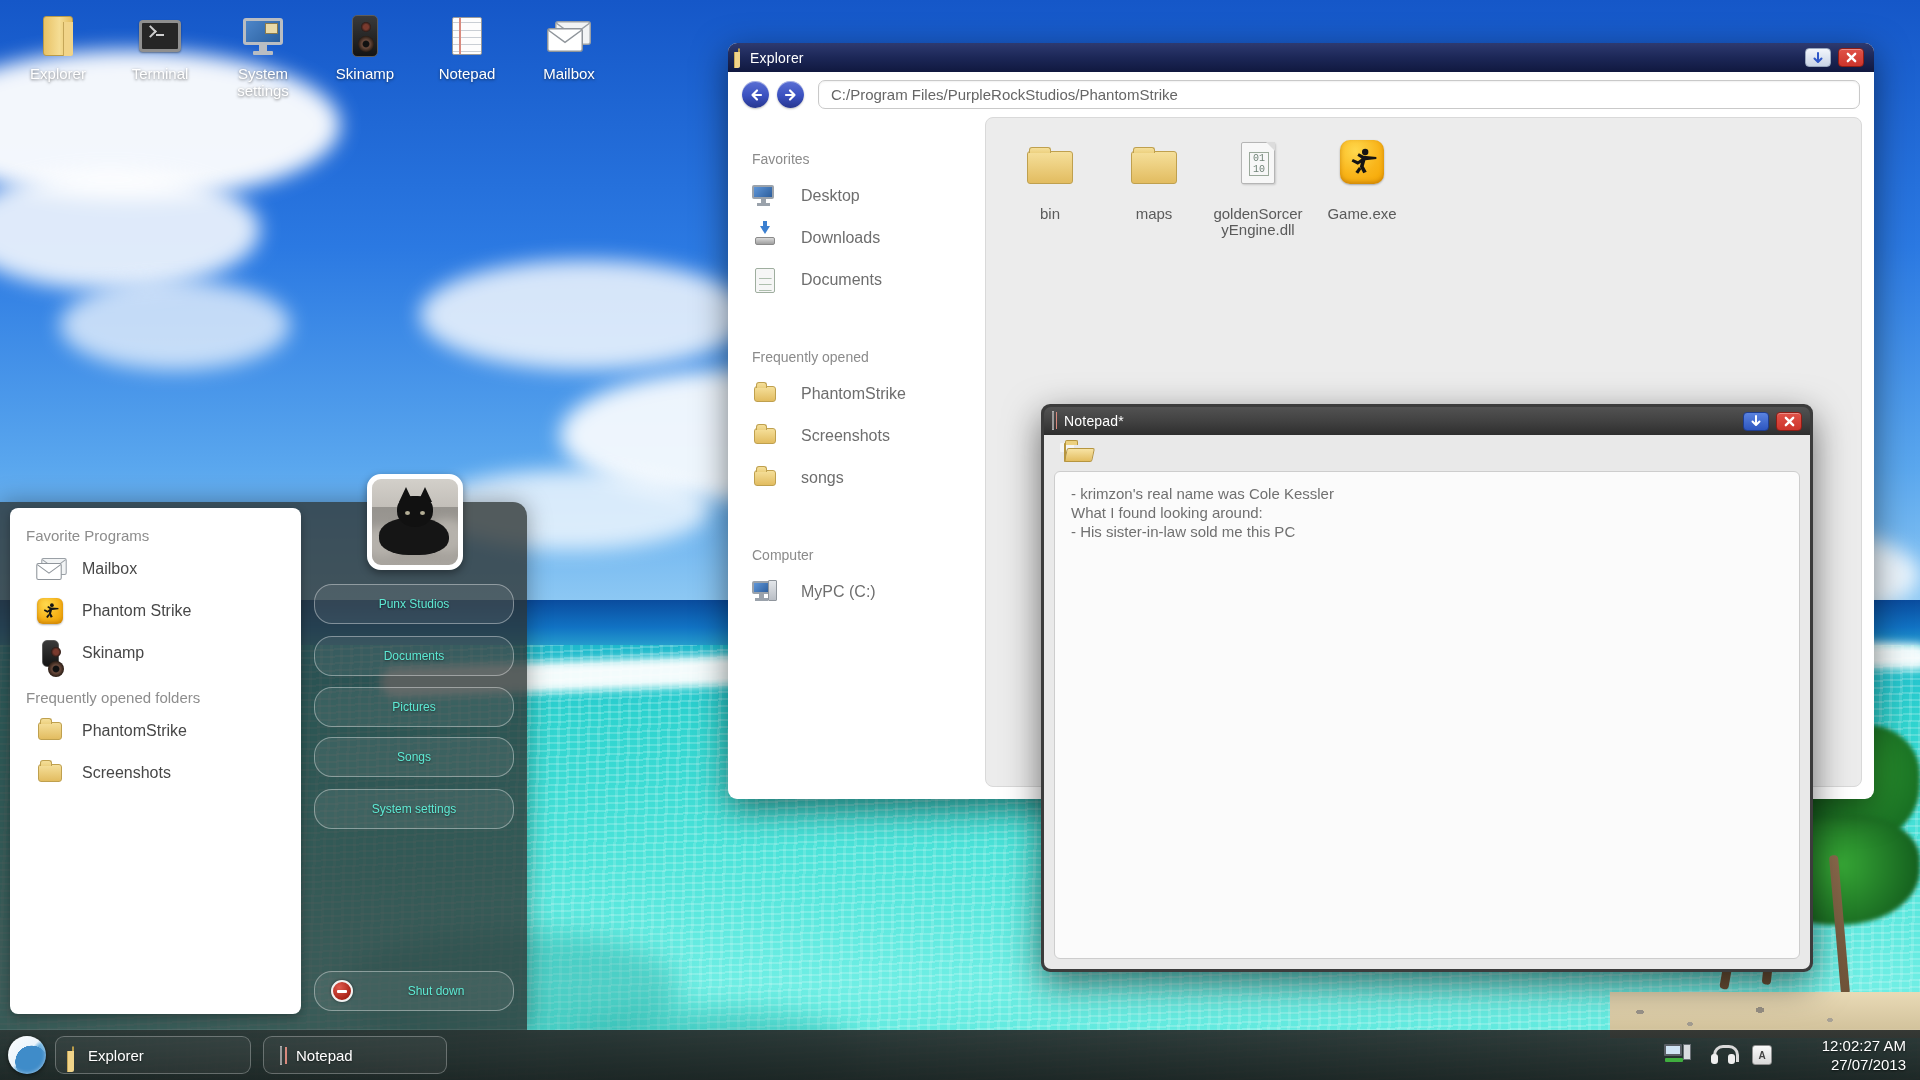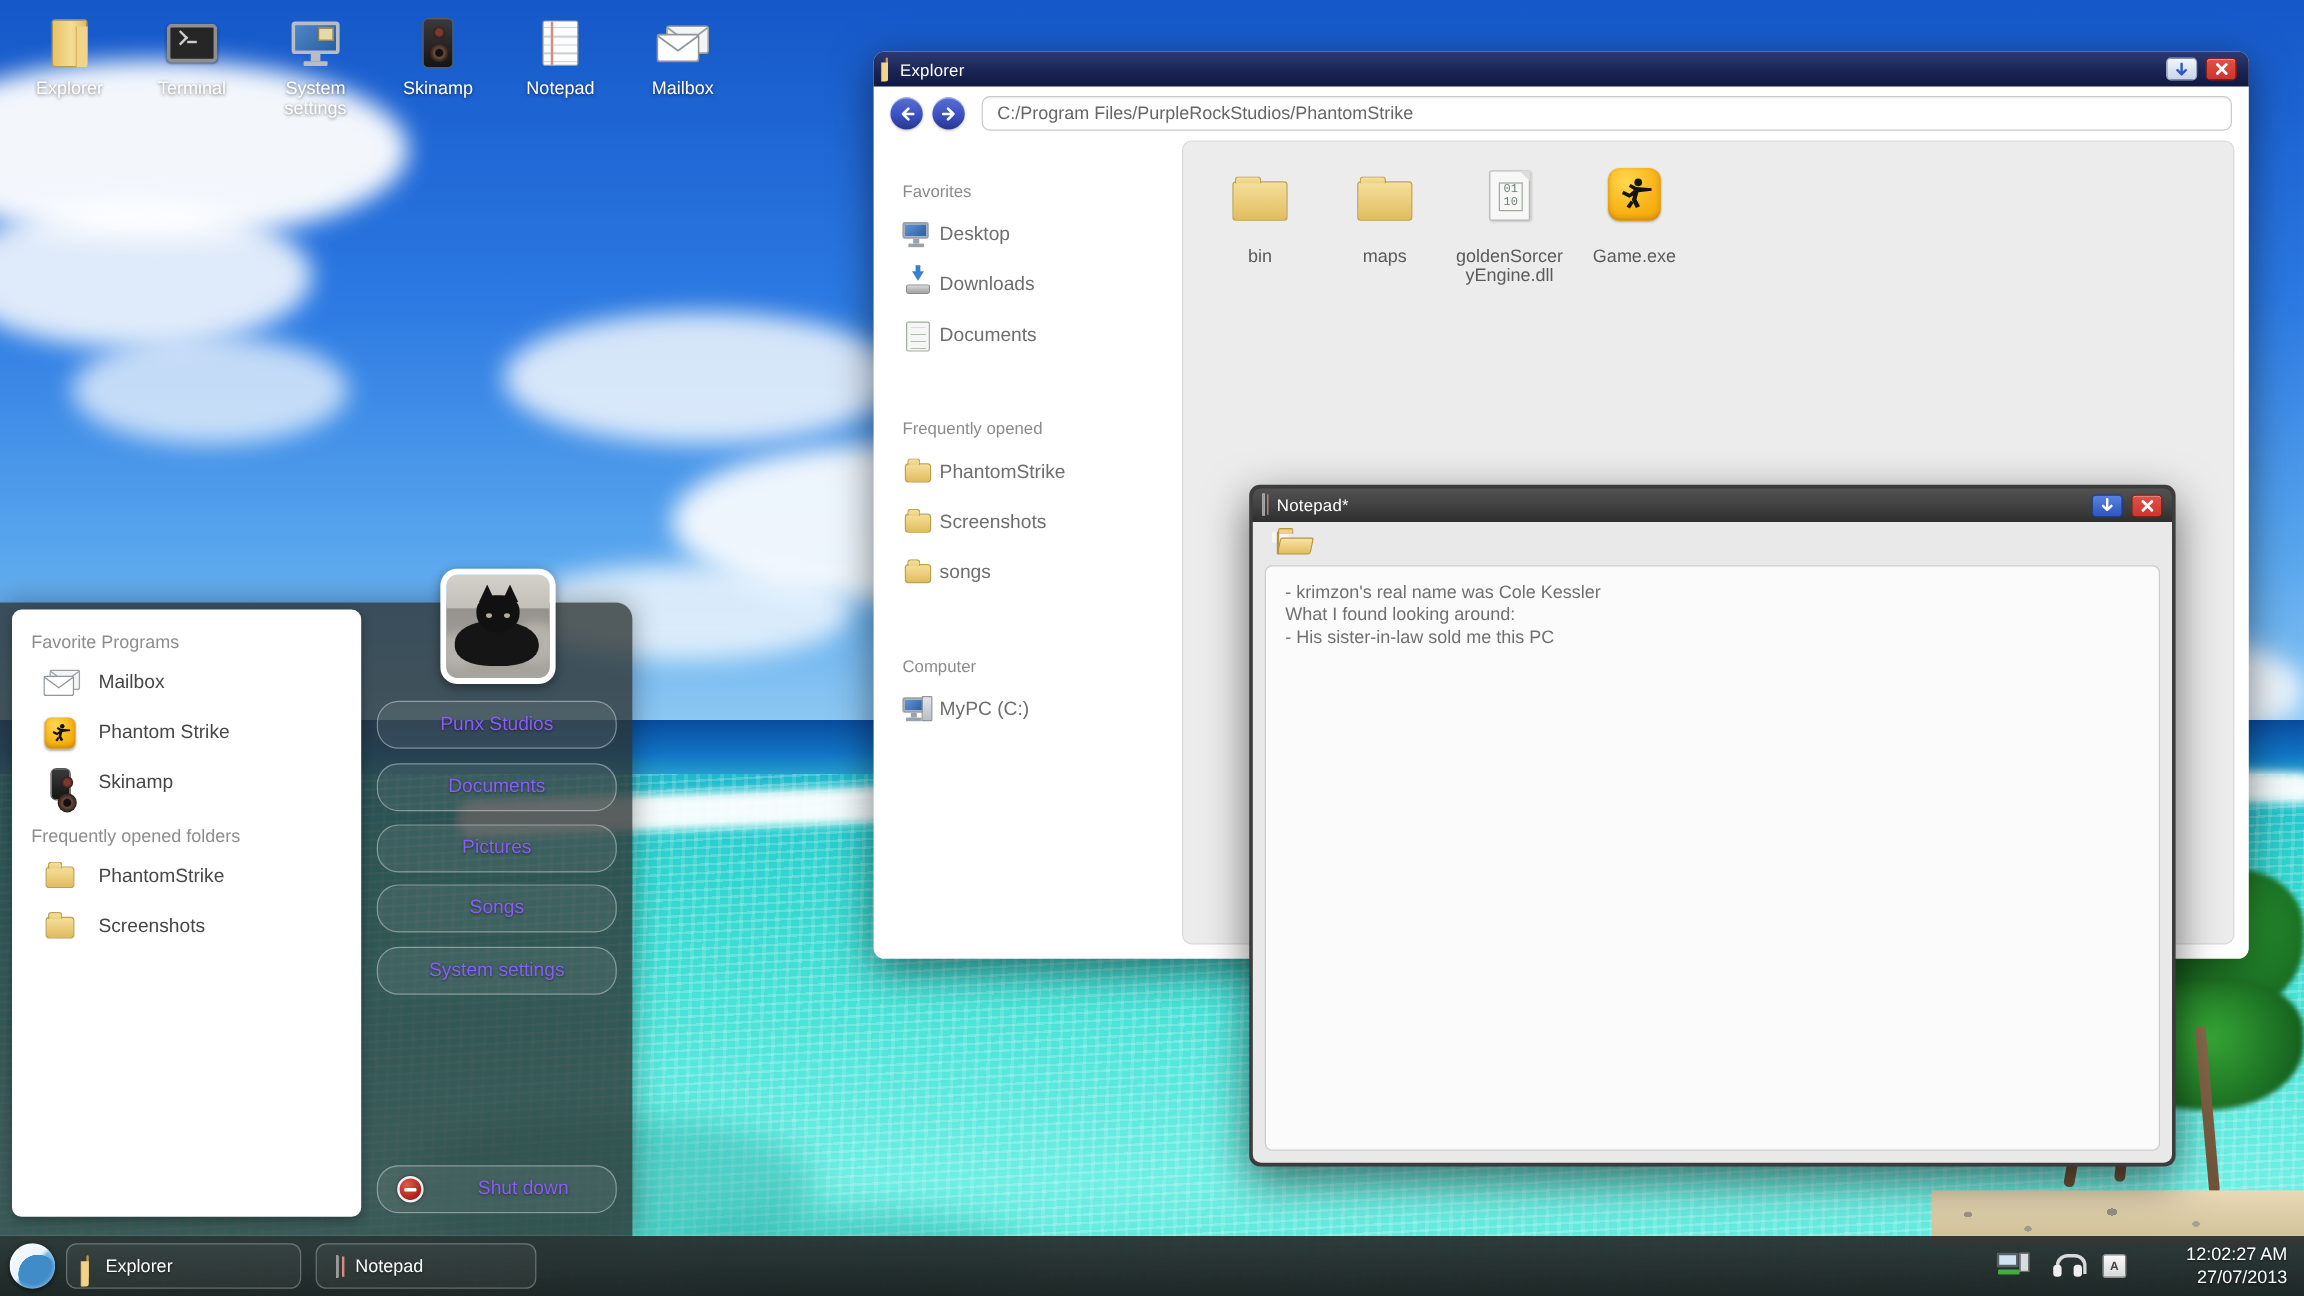--- a/index.html
+++ b/index.html
@@ -137,21 +137,21 @@
   .win-explorer{position:absolute;left:728px;top:43px;width:1146px;height:756px;background:#fff;border-radius:9px;box-shadow:0 10px 34px rgba(0,0,0,.5)}
   .ex-titlebar{position:absolute;left:0;top:0;right:0;height:29px;border-radius:9px 9px 0 0;background:linear-gradient(180deg,#2e3a70 0%,var(--titlebar-navy) 50%,#10183f 100%);display:flex;align-items:center;padding:0 10px;gap:10px}
   .win-title{color:#fff;font-size:14px;letter-spacing:.2px}
   .win-controls{margin-left:auto;display:flex;gap:7px;align-items:center}
   .ex-toolbar{position:absolute;left:0;top:29px;right:0;height:45px;display:flex;align-items:center;padding:0 14px;gap:8px}
   .nav-circle{width:27px;height:27px;border-radius:50%;background:linear-gradient(180deg,#5a6fd4,var(--nav-blue) 55%,#27368f);box-shadow:inset 0 1px 0 rgba(255,255,255,.45),0 1px 2px rgba(0,0,0,.25);display:flex;align-items:center;justify-content:center;cursor:pointer}
   .addressbar{flex:1;height:29px;margin-left:6px;background:#fff;border:1px solid #c9c9c9;border-radius:7px;display:flex;align-items:center;padding:0 12px;font-size:15px;color:#666;box-shadow:inset 0 1px 2px rgba(0,0,0,.06)}
   .ex-content{position:absolute;left:0;top:74px;right:0;bottom:0}
   .side{position:absolute;left:0;top:0;width:257px;bottom:12px;padding:10px 0 0 24px}
   .side-h{font-size:14px;color:#8b8b8b;margin:24px 0 8px}
-  .side-item{display:flex;align-items:center;gap:5px;height:42px;color:#6e6e6e;font-size:16px;cursor:pointer}
+  .side-item{display:flex;align-items:center;gap:23px;height:42px;color:#6e6e6e;font-size:16px;cursor:pointer}
   .side-item .iw{width:26px;display:flex;justify-content:center}
   .side-gap{height:24px}
   .files{position:absolute;left:257px;top:0;right:12px;bottom:12px;background:#ececec;border:1px solid #d9d9d9;border-radius:8px;padding:18px 0 0 12px;display:flex;align-items:flex-start}
   .file{width:104px;display:flex;flex-direction:column;align-items:center;gap:22px;cursor:pointer}
   .file .fl{font-size:15px;color:#5a5a5a;text-align:center;line-height:16px;word-break:break-all;padding:0 4px}
   .file .fw{height:48px;display:flex;align-items:flex-end;justify-content:center}
 
   
   .win-notepad{position:absolute;left:1041px;top:404px;width:772px;height:568px;background:#3c3c3c;border-radius:9px;box-shadow:0 12px 36px rgba(0,0,0,.55);padding:3px}
   .np-titlebar{height:28px;border-radius:7px 7px 0 0;background:linear-gradient(180deg,#525252 0%,var(--titlebar-gray) 55%,#2e2e2e 100%);display:flex;align-items:center;padding:0 8px;gap:10px}
@@ -166,21 +166,21 @@
   .sm-h{padding-left:16px;font-size:15px;color:#8d8d8d;height:26px;display:flex;align-items:center}
   .sm-item{display:flex;align-items:center;gap:18px;height:42px;padding-left:26px;font-size:16px;color:#474747;cursor:pointer}
   .sm-item .iw{width:28px;display:flex;justify-content:center}
   .sm-gap{height:10px}
   .avatar{position:absolute;left:367px;top:474px;width:96px;height:96px;border:5px solid #fff;border-radius:14px;overflow:hidden;background:linear-gradient(180deg,#d3d0ca 0%,#c3bfb9 32%,#96938e 33%,#a8a49e 100%);box-shadow:0 3px 9px rgba(0,0,0,.4);cursor:pointer}
   .fold{position:absolute;background:#b5b1ab;border-radius:50%;filter:blur(4px)}
   .cat-body{position:absolute;left:7px;top:38px;width:70px;height:38px;background:#151515;border-radius:48% 52% 42% 42%}
   .cat-head{position:absolute;left:25px;top:17px;width:36px;height:31px;background:#111;border-radius:42% 42% 50% 50%}
   .cat-ear{position:absolute;top:8px;width:14px;height:15px;background:#111;clip-path:polygon(50% 0,0 100%,100% 100%)}
   .cat-eye{position:absolute;top:32px;width:5px;height:4px;background:#b4ae96;border-radius:50%}
-  .sm-btn{position:absolute;left:314px;width:200px;height:40px;border:1px solid rgba(255,255,255,.38);border-radius:18px;background:rgba(255,255,255,.07);display:flex;align-items:center;justify-content:center;color:#8b5cf6;font-size:16px;text-shadow:0 1px 2px rgba(0,0,0,.5);cursor:pointer}
+  .sm-btn{position:absolute;left:314px;width:200px;height:40px;border:1px solid rgba(255,255,255,.38);border-radius:18px;background:rgba(255,255,255,.07);display:flex;align-items:center;justify-content:center;color:#5eead4;font-size:12px;text-shadow:0 1px 2px rgba(0,0,0,.5);cursor:pointer}
   .sm-shutdown{justify-content:flex-start;padding-left:16px;gap:18px}
   .sm-shutdown .lbl{flex:1;text-align:center;padding-right:12px}
 
   
   .taskbar{position:absolute;left:0;top:1030px;width:100%;height:50px;background:linear-gradient(180deg,rgba(40,45,44,.92),rgba(26,30,29,.95));box-shadow:0 -1px 0 rgba(255,255,255,.08)}
   .startbtn{position:absolute;left:8px;top:6px;cursor:pointer}
   .taskbtn{position:absolute;top:6px;height:38px;border:1px solid rgba(255,255,255,.28);border-radius:9px;background:rgba(255,255,255,.05);display:flex;align-items:center;gap:14px;padding:0 16px;color:#fff;font-size:15px;cursor:pointer;text-shadow:0 1px 2px rgba(0,0,0,.5)}
   .tray{position:absolute;right:148px;top:0;height:50px;display:flex;align-items:center;gap:16px}
   .clock{position:absolute;right:14px;top:6px;text-align:right;color:#fff;font-size:15px;line-height:19px;text-shadow:0 1px 2px rgba(0,0,0,.6)}
 </style>

